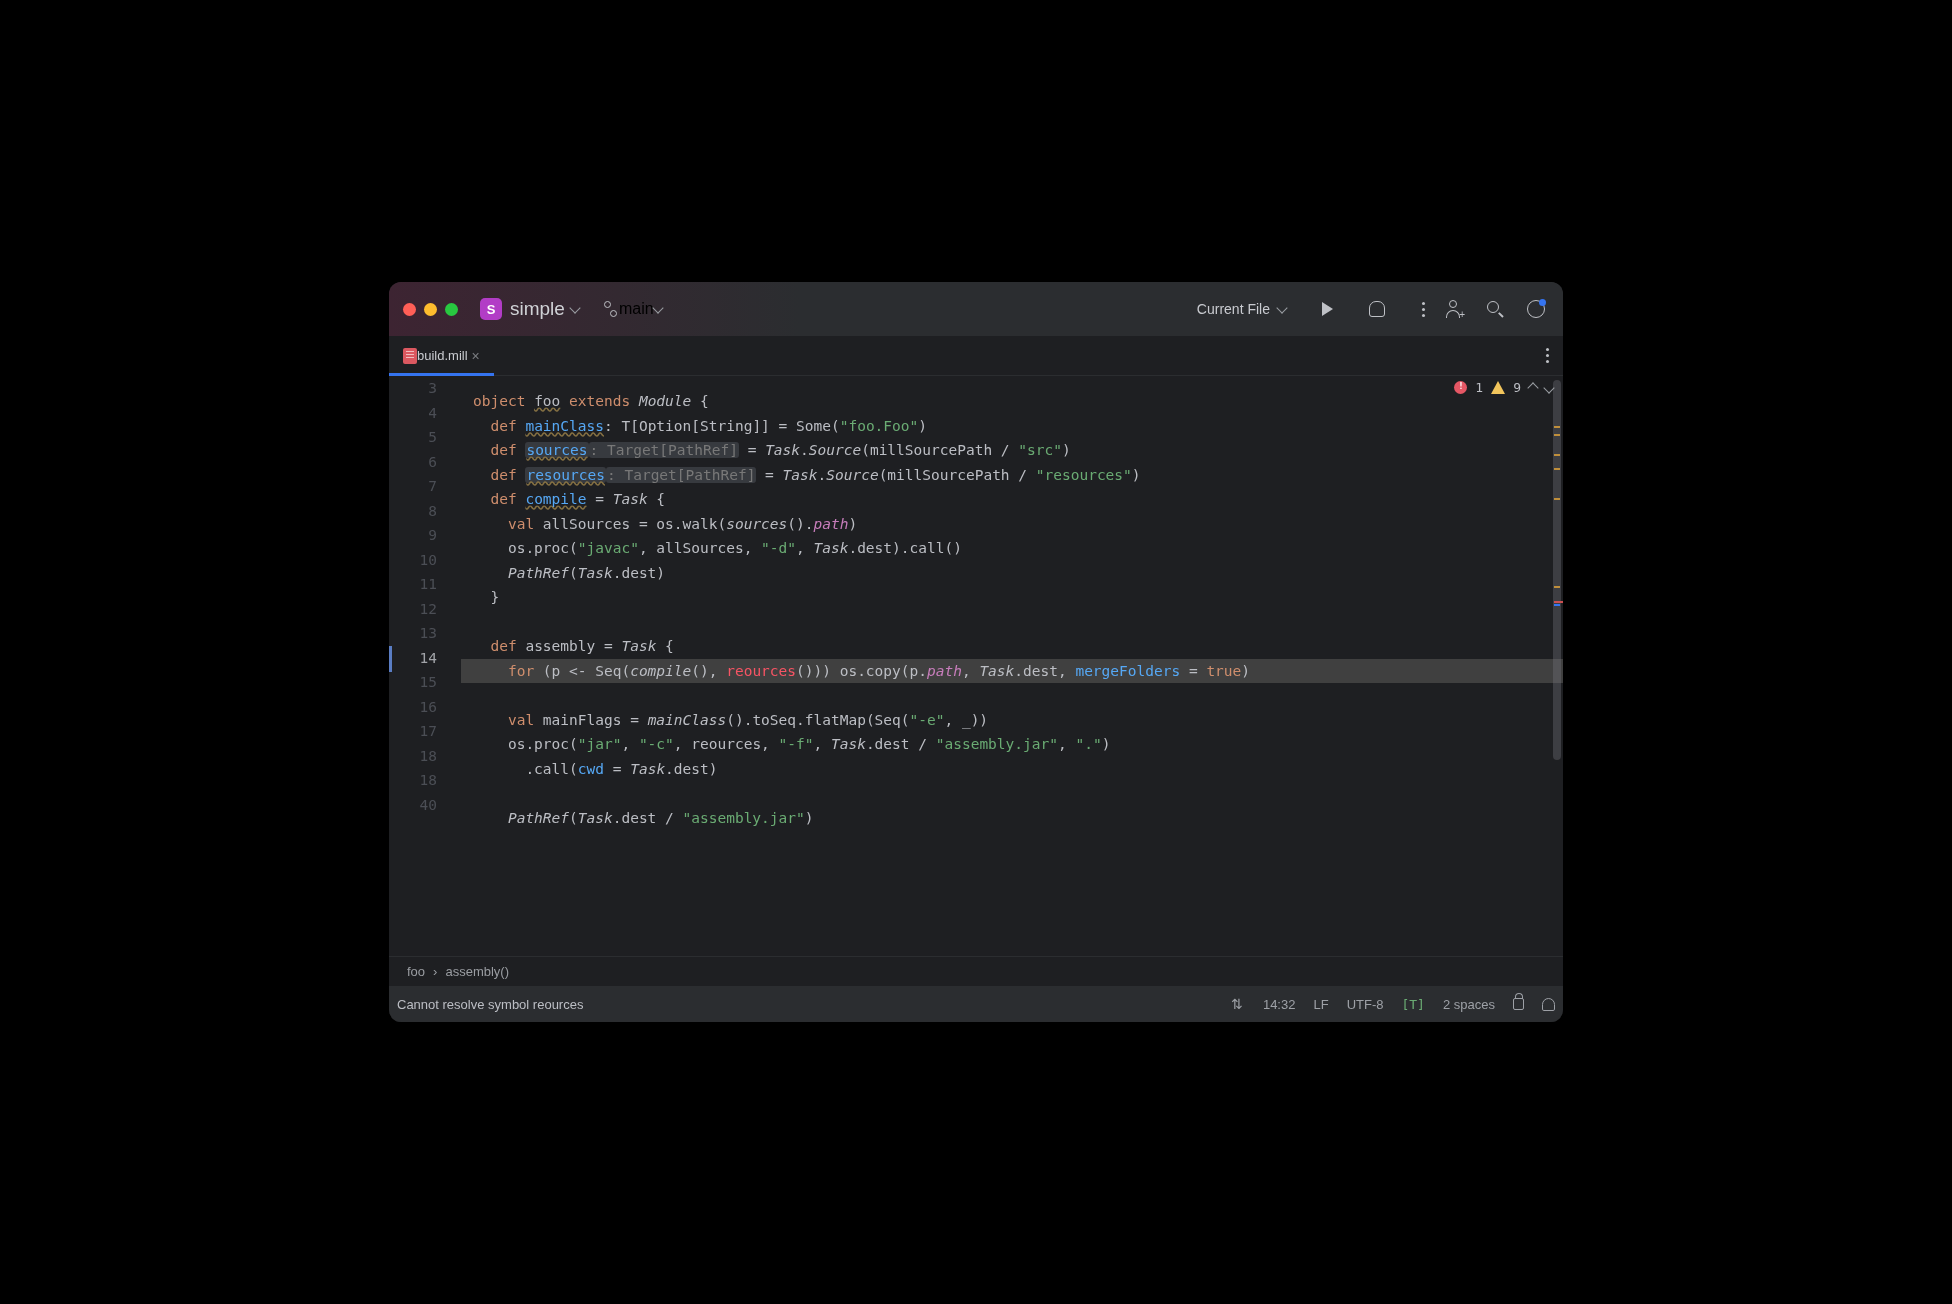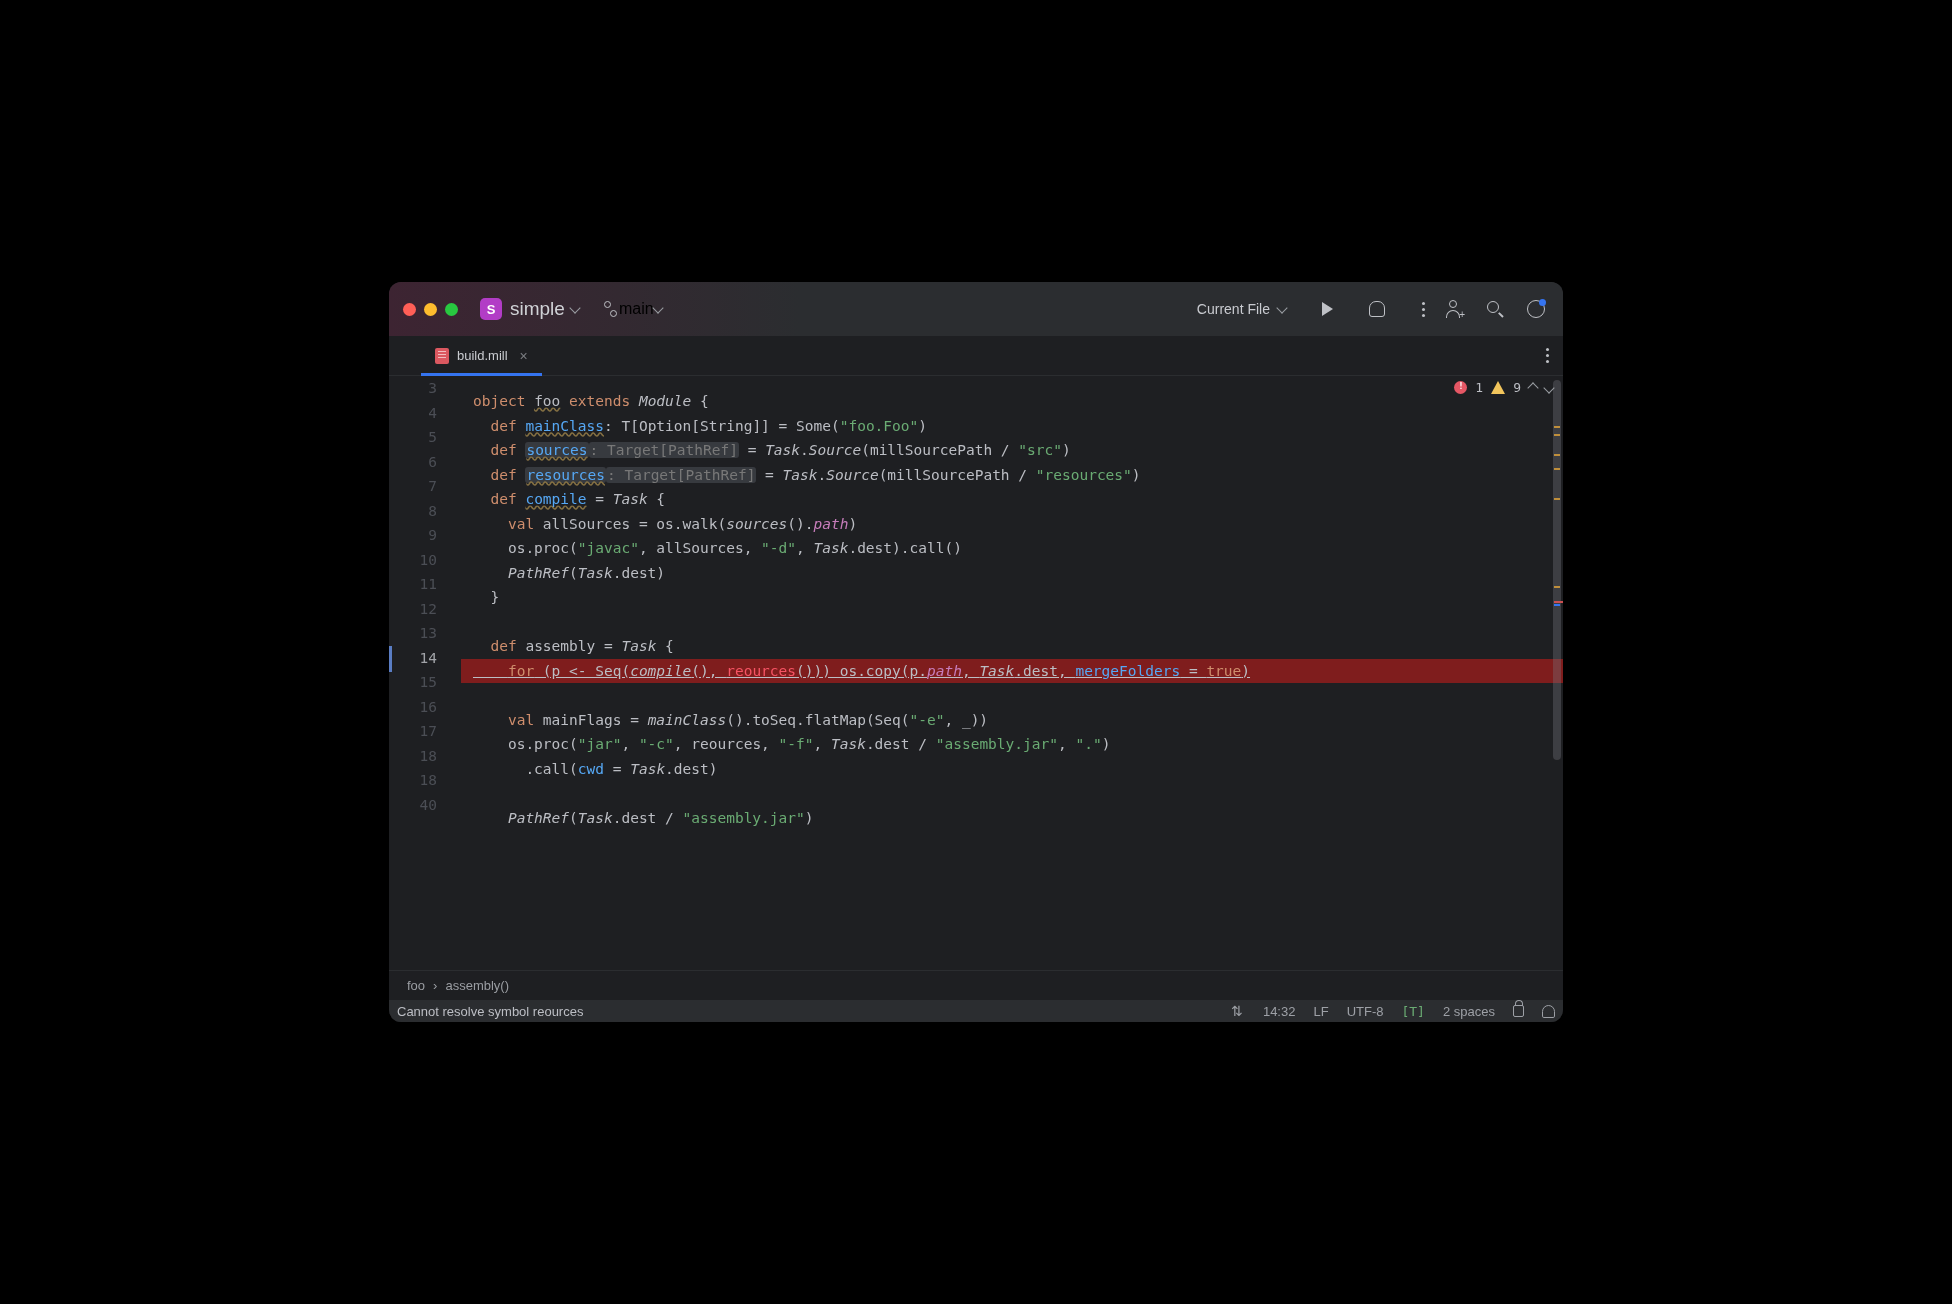--- a/index.html
+++ b/index.html
@@ -85,22 +85,22 @@
 .search-g::before { content: ""; position: absolute; width: 10px; height: 10px; border: 1.7px solid #bfc1c6; border-radius: 50%; }
 .search-g::after { content: ""; position: absolute; width: 6px; height: 1.7px; background: #bfc1c6; transform: rotate(45deg); bottom: 1px; right: -1px; }
 .gear { width: 18px; height: 18px; border: 1.7px solid #bfc1c6; border-radius: 50%; position: relative; }
 .gear .noti { position: absolute; width: 7px; height: 7px; background: #3574f0; border-radius: 50%; top: -2px; right: -2px; }
 
 .tabbar {
   height: 40px; background: #1e1f22; display: flex; align-items: stretch;
   border-bottom: 1px solid #2b2d30;
 }
 .tab {
-  display: flex; align-items: center; gap: 8px; padding: 0 14px;
-  color: #a8aab0; font-size: 13px; position: relative; margin-left: 32px;
+  display: flex; align-items: center; padding: 0 14px;
+  color: #a8aab0; font-size: 13px; position: relative;
 }
 .tab.active { color: #c9cbd0; }
 .tab.active::after {
   content: ""; position: absolute; bottom: -1px; left: 0; right: 0; height: 3px; background: #3574f0;
 }
 .file-icn {
   width: 14px; height: 16px; background: #db5860; border-radius: 2px; position: relative;
 }
 .file-icn::before { content: ""; position: absolute; top: 3px; left: 3px; right: 3px; height: 1px; background: rgba(255,255,255,0.6); box-shadow: 0 3px 0 rgba(255,255,255,0.6), 0 6px 0 rgba(255,255,255,0.6); }
 .close-x { font-size: 14px; color: #7b7d82; margin-left: 4px; }
@@ -114,21 +114,21 @@
   width: 72px; background: #1e1f22; text-align: right; color: #4b4e55;
   padding-right: 24px; user-select: none; position: relative;
 }
 .gutter-indicator { position: absolute; width: 3px; background: #5a7dc4; left: 0; }
 .ln { height: 24.5px; line-height: 24.5px; position: relative;}
 .code { flex: 1; position: relative; margin-top: 13px; }
 .codeline {
   height: 24.5px; line-height: 24.5px; white-space: pre; padding-left: 12px;
   color: #bcbec4;
 }
-.codeline.current { background: #7f1d1d; text-decoration: underline; }
+.codeline.current { background: #404040; }
 
 .kw  { color: #cf8e6d; }
 .def { color: #56a8f5; }
 .str { color: #6aab73; }
 .it  { font-style: italic; color: #bcbec4; }
 .it-c{ font-style: italic; color: #c77dbb; }
 .err-word { color: #f75464; }
 .named-arg { color: #56a8f5; }
 .gray-type { color: #787878; }
 .underline-wavy { text-decoration: underline wavy #857042; text-decoration-skip-ink: none; }
@@ -149,21 +149,21 @@
 .mark { position: absolute; right: 3px; width: 6px; height: 2px; }
 .mark.w{ background:#bf8f3c;} .mark.e{ background:#cc5052;} .mark.i{ background:#3574f0;}
 
 .breadcrumb {
   height: 30px; background: #1e1f22; border-top: 1px solid #2b2d30;
   display: flex; align-items: center; color: #9a9da2; font-size: 13px;
   padding-left: 18px; gap: 8px;
 }
 
 .statusbar {
-  height: 22px; background: #2b2d30; display: flex; align-items: center;
+  height: 36px; background: #2b2d30; display: flex; align-items: center;
   color: #9da0a6; font-size: 13px; padding: 0 8px;
 }
 .statusbar .msg { color: #bcbec4; }
 .sb-right { margin-left: auto; display: flex; align-items: center; gap: 18px;}
 .sb-item { display: flex; align-items: center; gap: 4px;}
 .t-icon { color: #6aab73; font-family: monospace;}
 .lock { width: 11px; height: 12px; border: 1.4px solid #9da0a6; border-radius: 2px; position: relative;}
 .lock::before{content:"";position:absolute;width:6px;height:5px;border:1.4px solid #9da0a6;border-bottom:none;border-radius:4px 4px 0 0;top:-6px;left:1px;}
 .bell { width: 13px; height: 13px; border: 1.4px solid #9da0a6; border-radius: 7px 7px 2px 2px; position: relative;}
 .swap-i { width: 14px; color: #9da0a6; font-size: 14px;}

